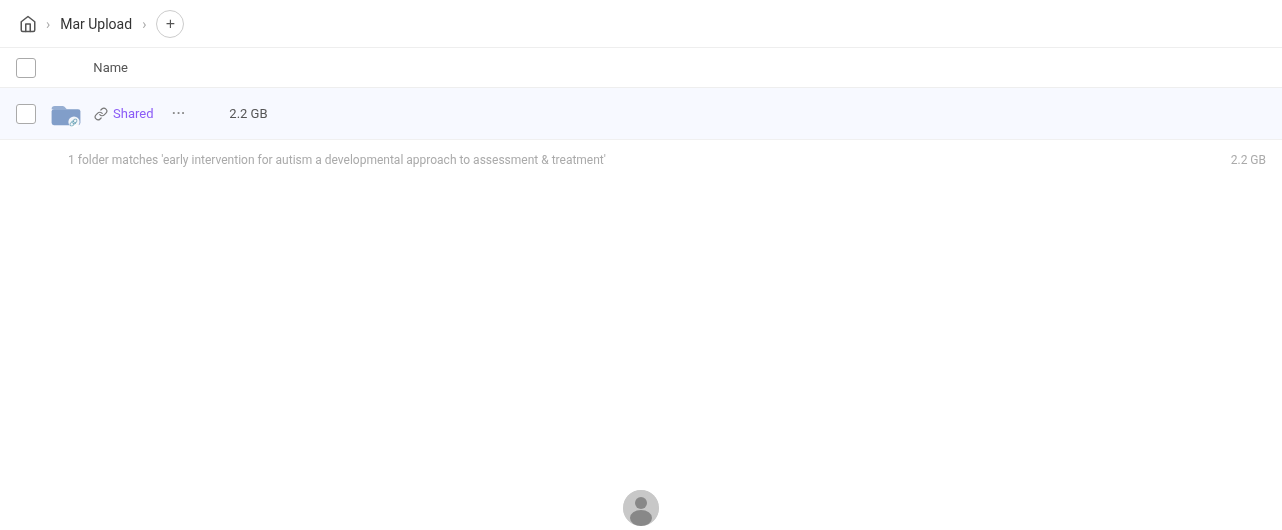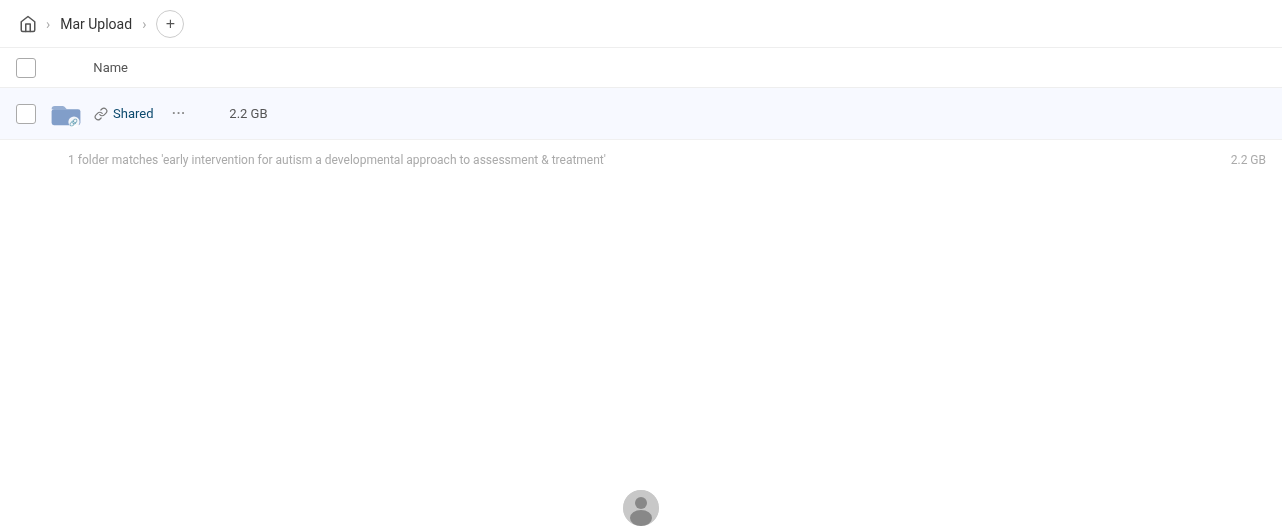--- a/index.html
+++ b/index.html
@@ -123,21 +123,21 @@
     .file-name {
       flex: 1;
       font-size: 14px;
       color: #222;
       font-weight: 400;
     }
     .shared-badge {
       display: flex;
       align-items: center;
       gap: 5px;
-      color: #0c4a6e;
+      color: #8b5cf6;
       font-size: 13px;
       margin-right: 12px;
     }
     .more-icon {
       color: #888;
       font-size: 18px;
       margin-right: 16px;
       cursor: pointer;
       padding: 2px 6px;
       border-radius: 4px;

